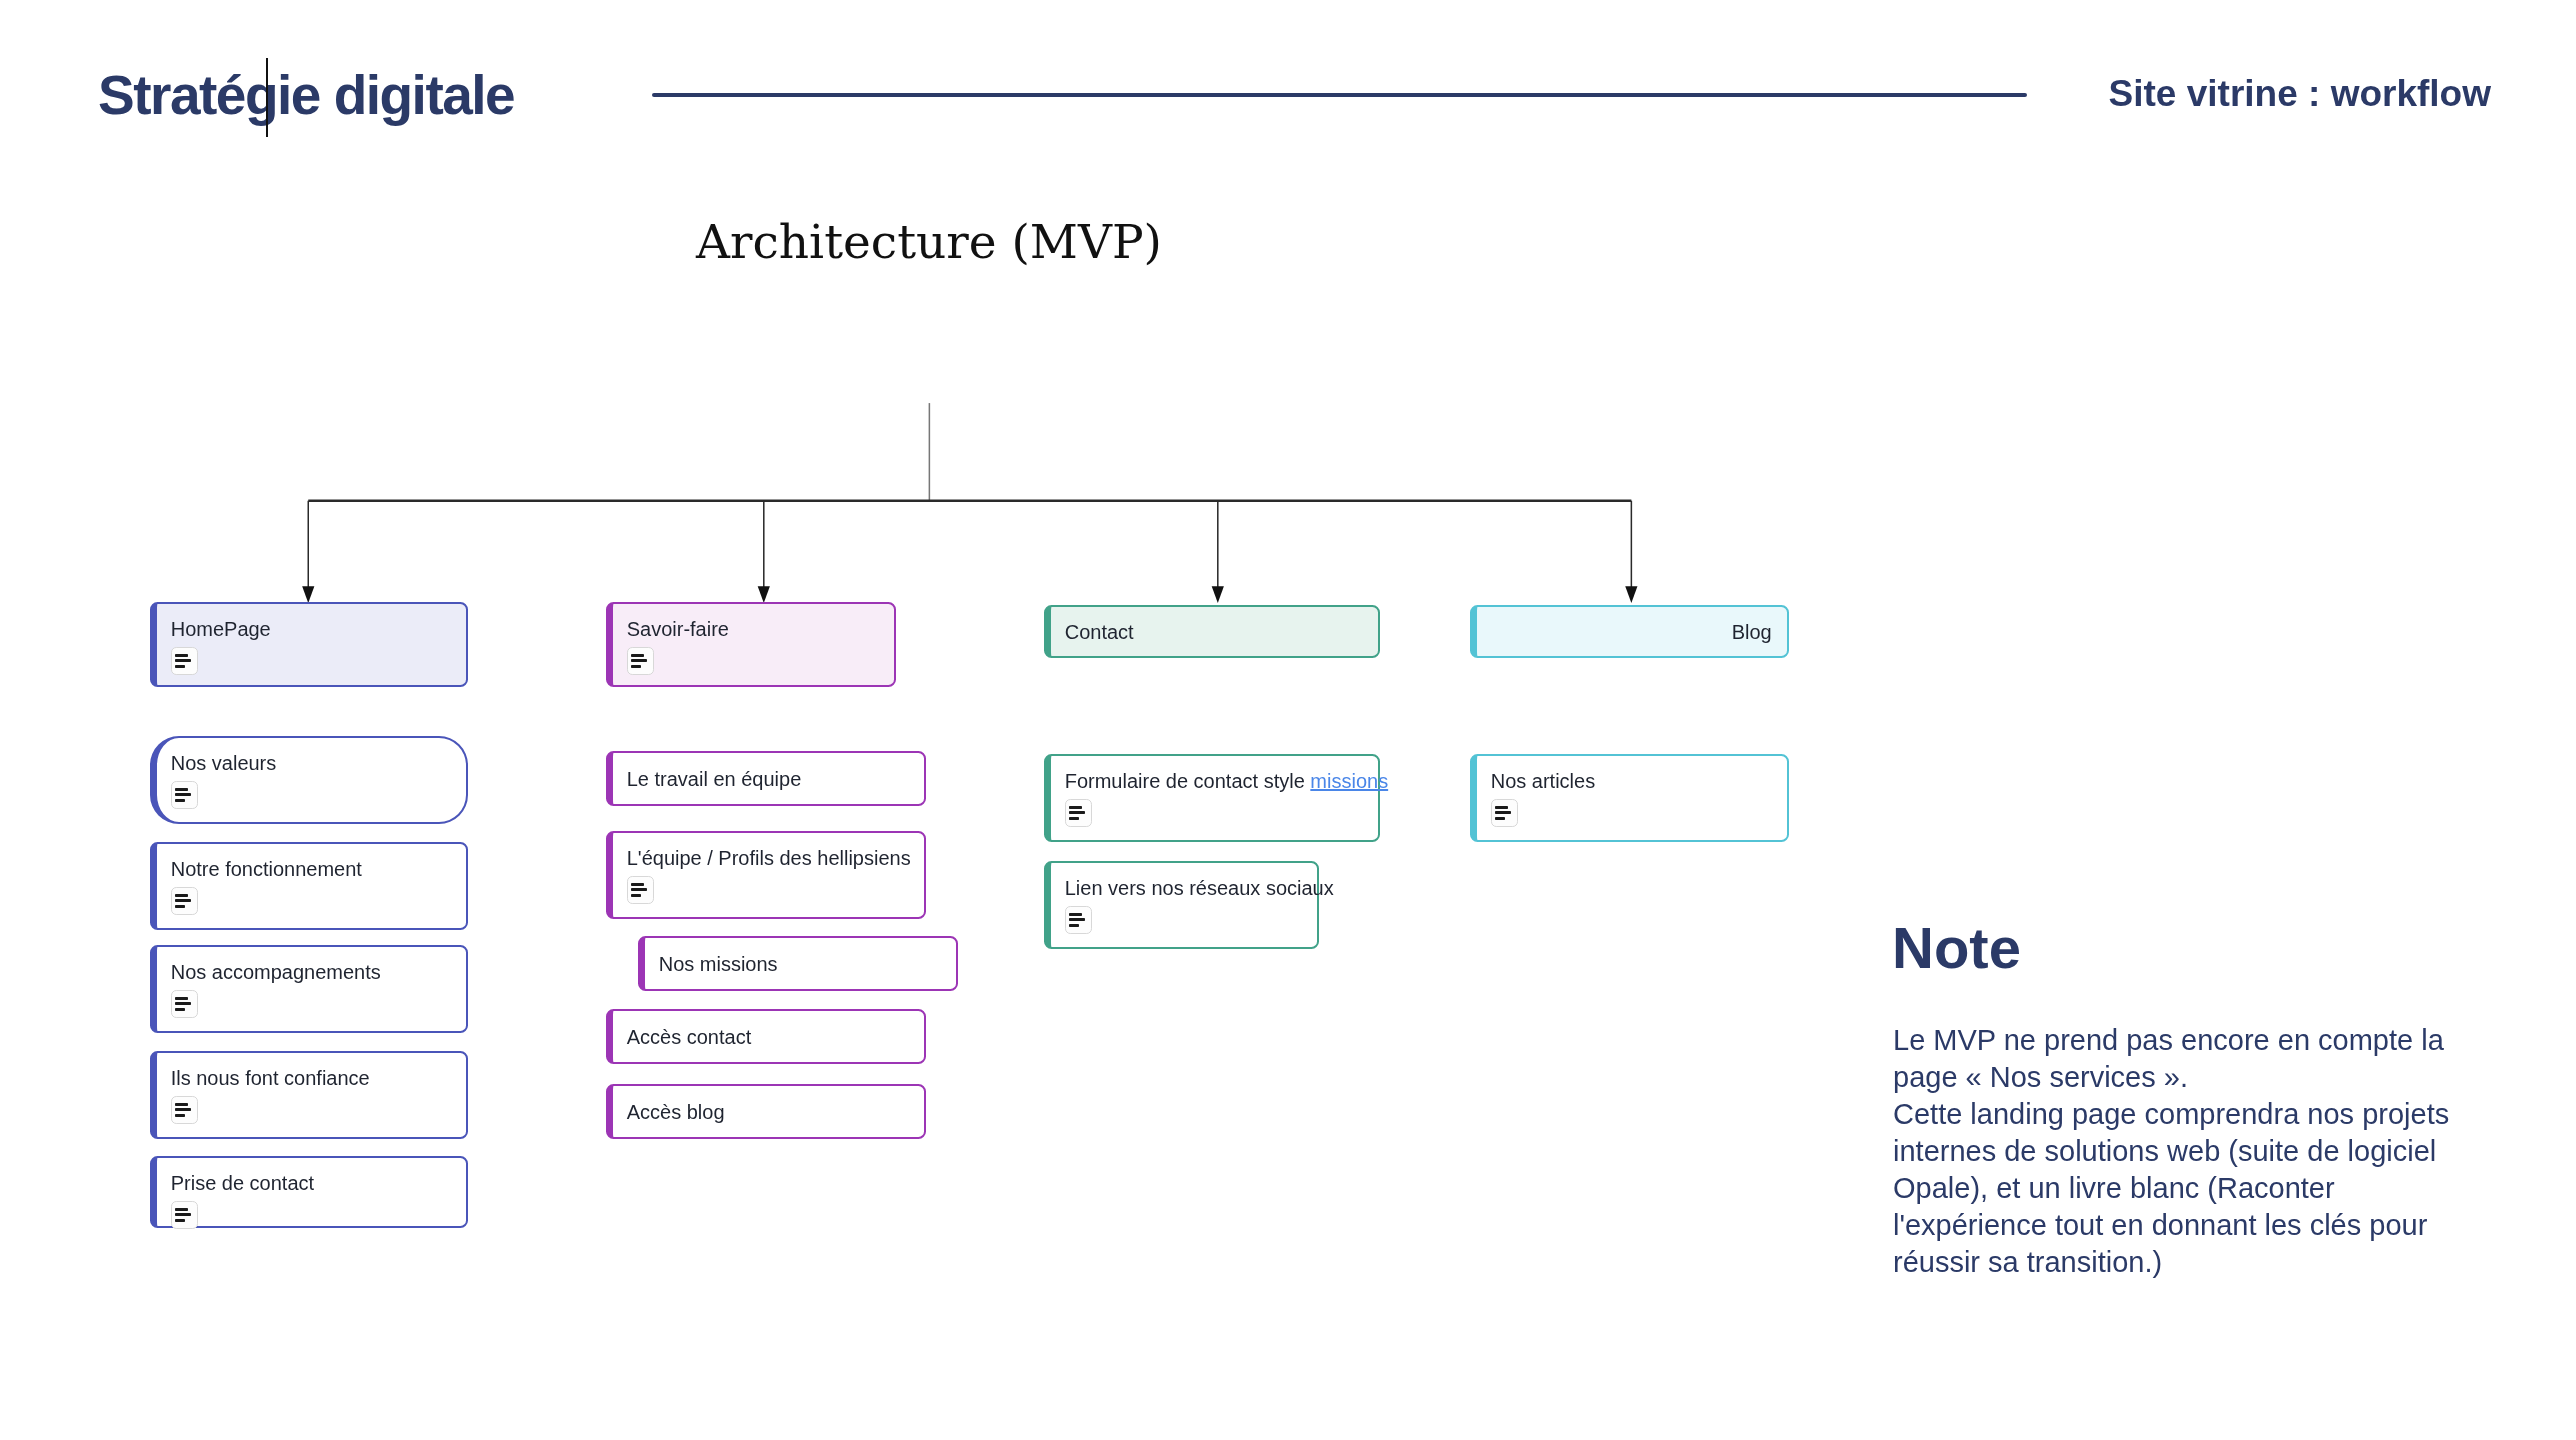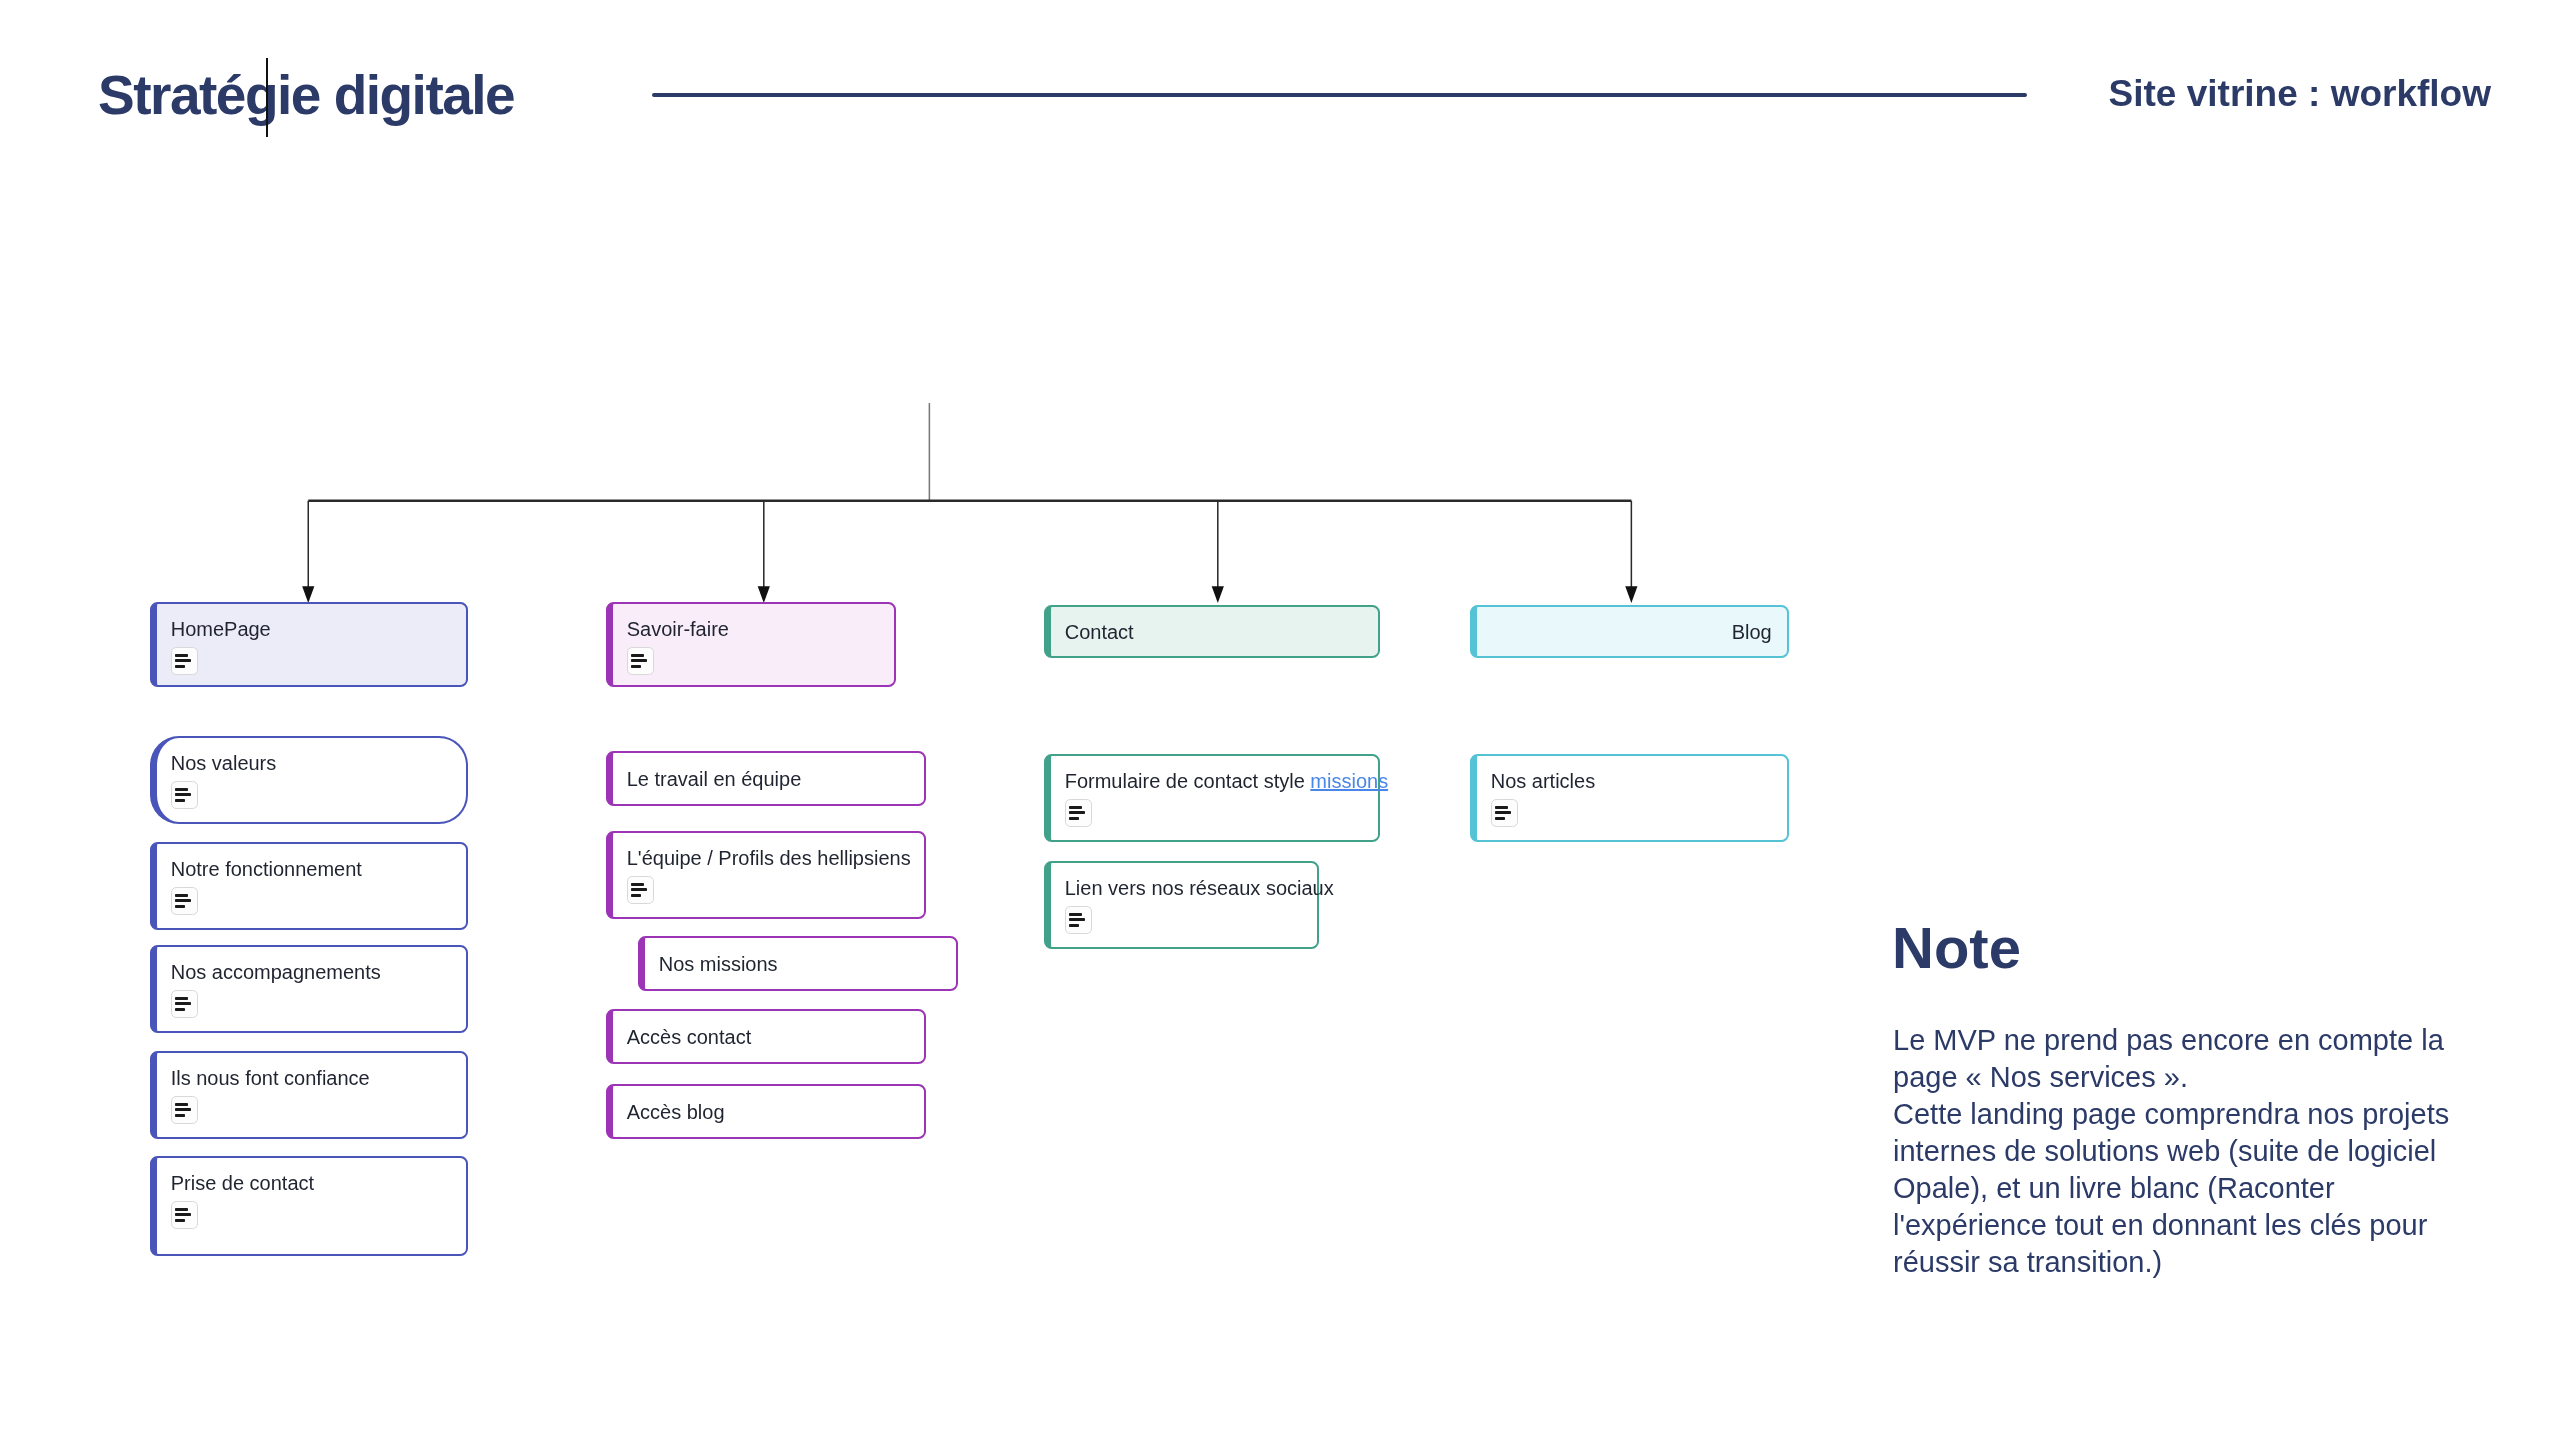--- a/index.html
+++ b/index.html
@@ -67,20 +67,21 @@
 </style>
 </head>
 <body>
 
 <div class="logo">Stratégie digitale</div>
 <div class="caret"></div>
 <div class="divider"></div>
 <div class="page-title">Site vitrine : workflow</div>
 
 <div class="diagram-title">
+  <div>Architecture (MVP)</div>
 </div>
 
 <svg class="connectors" width="2576" height="1441" viewBox="0 0 3376 1888">
   <line x1="1218" y1="528" x2="1218" y2="656" stroke="#777777" stroke-width="2"></line>
   <line x1="404" y1="656" x2="2138" y2="656" stroke="#2a2a2a" stroke-width="3"></line>
   <line x1="404" y1="656" x2="404" y2="772" stroke="#2a2a2a" stroke-width="2"></line>
   <line x1="1001" y1="656" x2="1001" y2="772" stroke="#2a2a2a" stroke-width="2"></line>
   <line x1="1596" y1="656" x2="1596" y2="772" stroke="#2a2a2a" stroke-width="2"></line>
   <line x1="2138" y1="656" x2="2138" y2="772" stroke="#2a2a2a" stroke-width="2"></line>
   <polygon points="396,768 412,768 404,790" fill="#111111"></polygon>
@@ -123,21 +124,21 @@
       </div>
     </div>
     <div class="node" style="left: 150px; top: 1051px; width: 318px; height: 88px; --accent: #4a55b9; --fill: #ebecf8;">
       <span class="node-label">Ils nous font confiance</span>
       <div class="icon-btn">
         <div class="bar b1"></div>
         <div class="bar b2"></div>
         <div class="bar b3"></div>
       </div>
     </div>
-    <div class="node" style="left: 150px; top: 1156px; width: 318px; height: 100px; --accent: #4a55b9; --fill: #ebecf8;">
+    <div class="node" style="left: 150px; top: 1156px; width: 318px; height: 72px; --accent: #4a55b9; --fill: #ebecf8;">
       <span class="node-label">Prise de contact</span>
       <div class="icon-btn">
         <div class="bar b1"></div>
         <div class="bar b2"></div>
         <div class="bar b3"></div>
       </div>
     </div>
     <div class="node header" style="left: 606px; top: 602px; width: 290px; height: 85px; --accent: #9c35b5; --fill: #f8edf8;">
       <span class="node-label">Savoir-faire</span>
       <div class="icon-btn">

